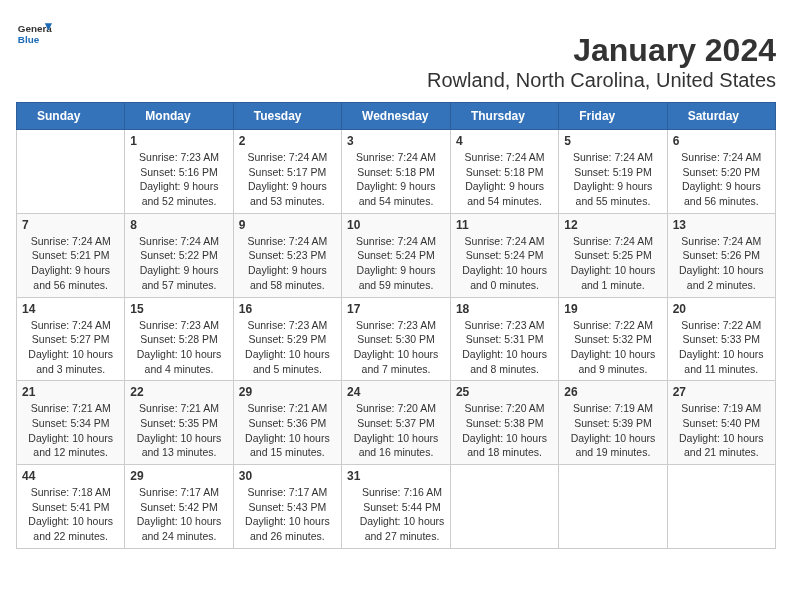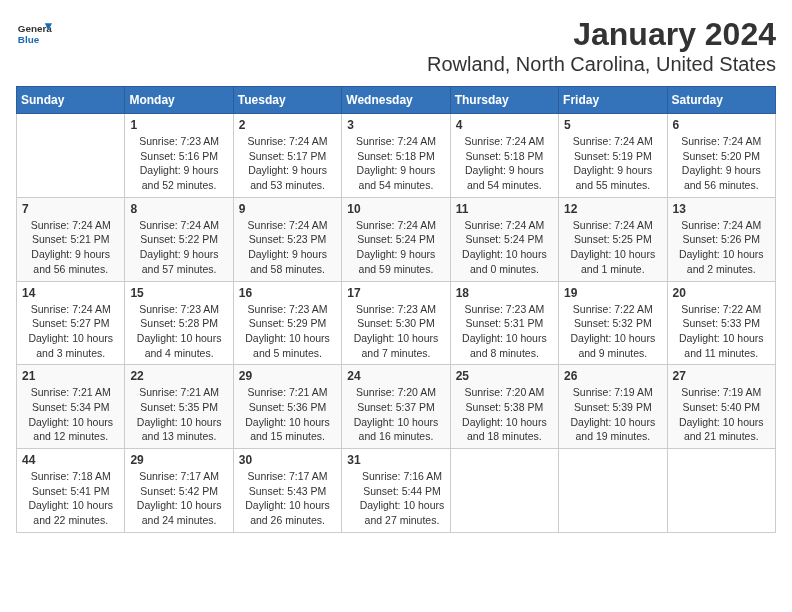--- a/index.html
+++ b/index.html
@@ -20,40 +20,41 @@
       display: flex;
       align-items: center;
       gap: 4px;
     }
     .logo-icon {
       width: 36px;
       height: 36px;
     }
     .title-block {
       text-align: right;
+      margin-top: 16px;
     }
     .title-block h1 {
       font-size: 32px;
       font-weight: bold;
       color: #333;
     }
     .title-block h2 {
       font-size: 20px;
       font-weight: normal;
       color: #333;
     }
     .calendar {
       width: 100%;
       border-collapse: collapse;
       font-size: 11px;
     }
     .calendar thead tr th {
       background-color: #3473ba;
       color: #fff;
-      padding: 6px 4px;
+      padding: 6px 20px;
       text-align: left;
       font-size: 12px;
       font-weight: bold;
       border: 1px solid #2a5d99;
     }
     .calendar tbody tr td {
       border: 1px solid #ccc;
       vertical-align: top;
       padding: 4px 5px;
       width: 107px;

